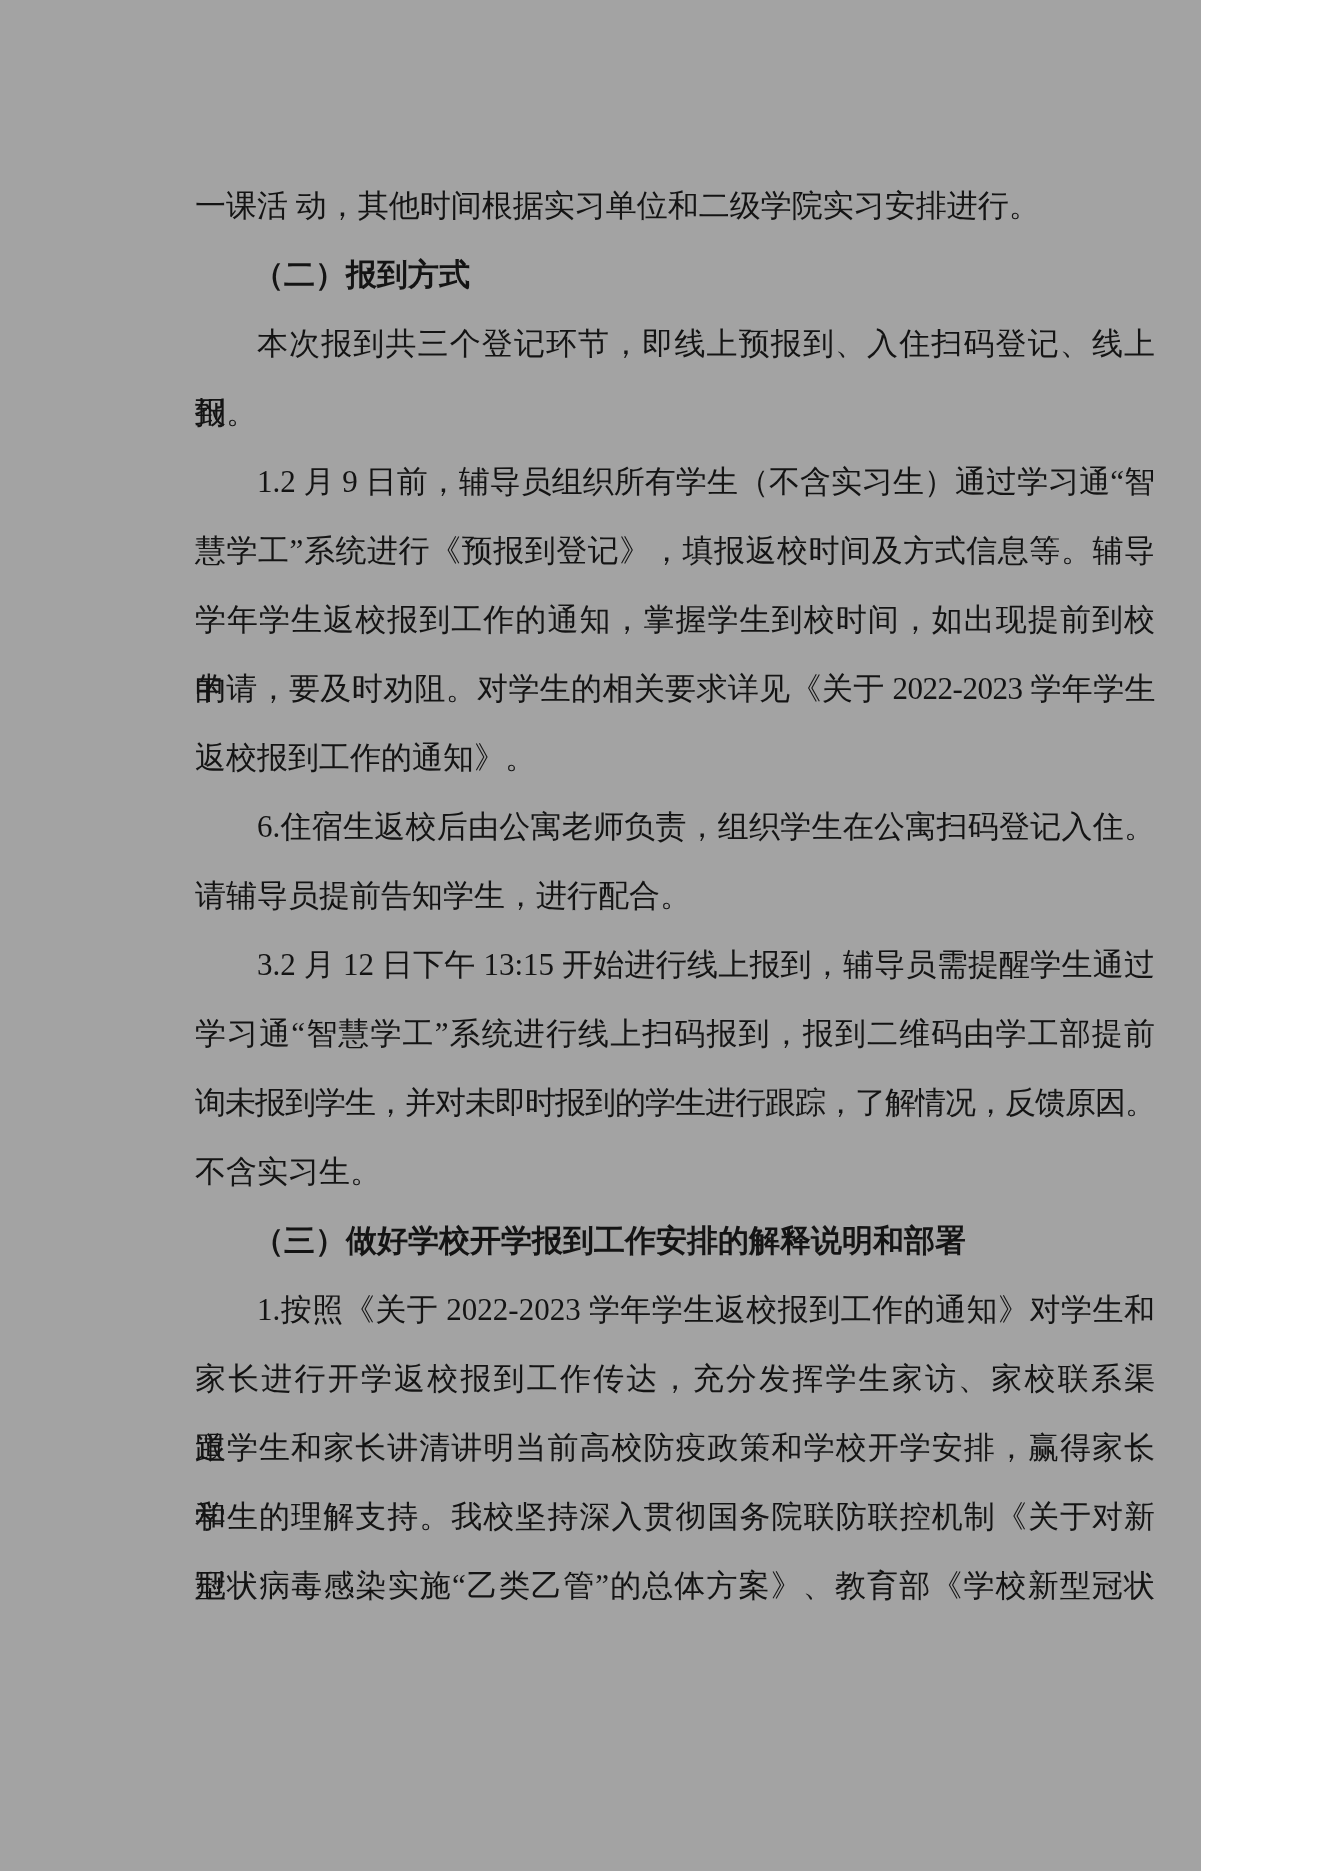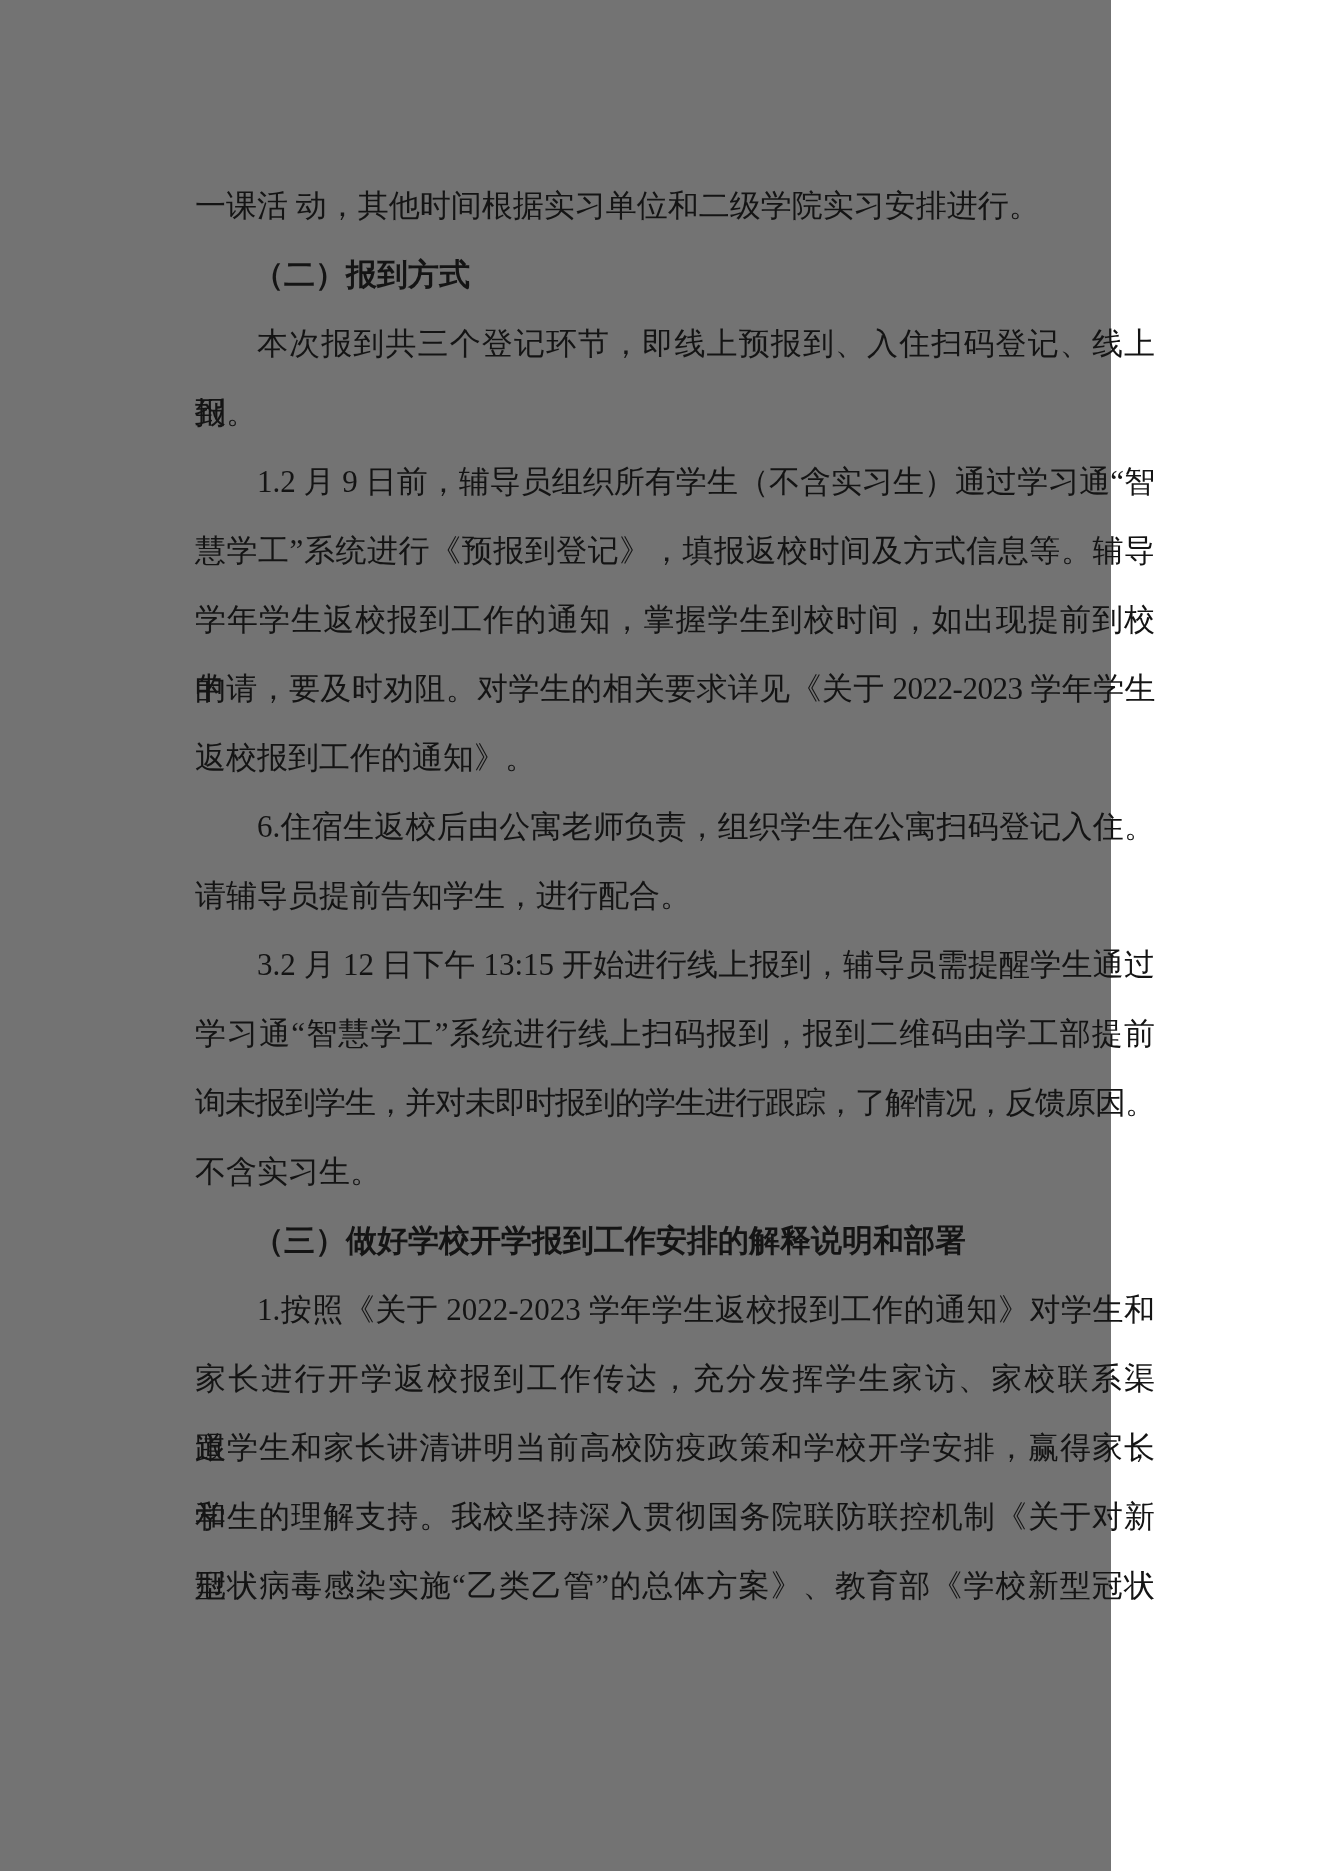--- a/index.html
+++ b/index.html
@@ -9,23 +9,23 @@
   }
   body {
     width: 1323px;
     height: 1871px;
     overflow: hidden;
     font-family: "Liberation Serif", "DejaVu Serif", serif;
     color: #141414;
   }
   .page {
     position: relative;
-    width: 1111px;
+    width: 1201px;
     height: 1871px;
-    background: #737373;
+    background: #a3a3a3;
   }
   .content {
     position: absolute;
     left: 195px;
     top: 171px;
     width: 960px;
   }
   .line {
     height: 69px;
     line-height: 69px;

